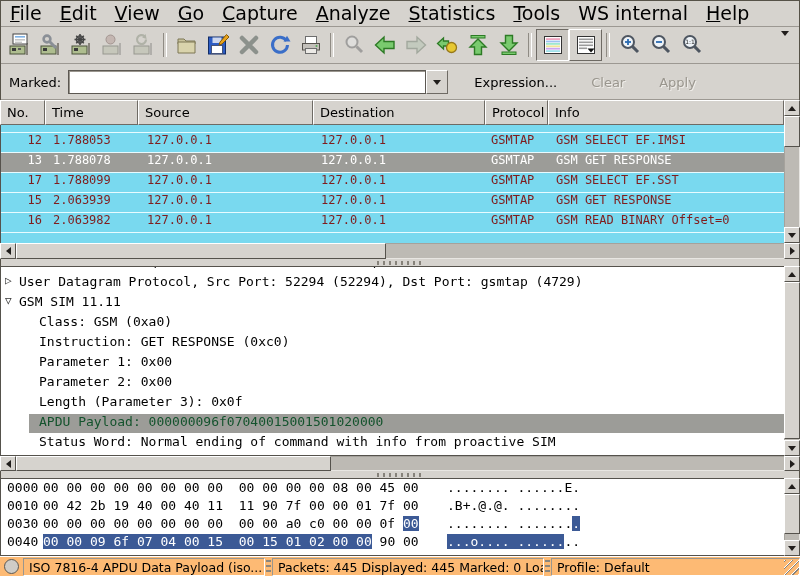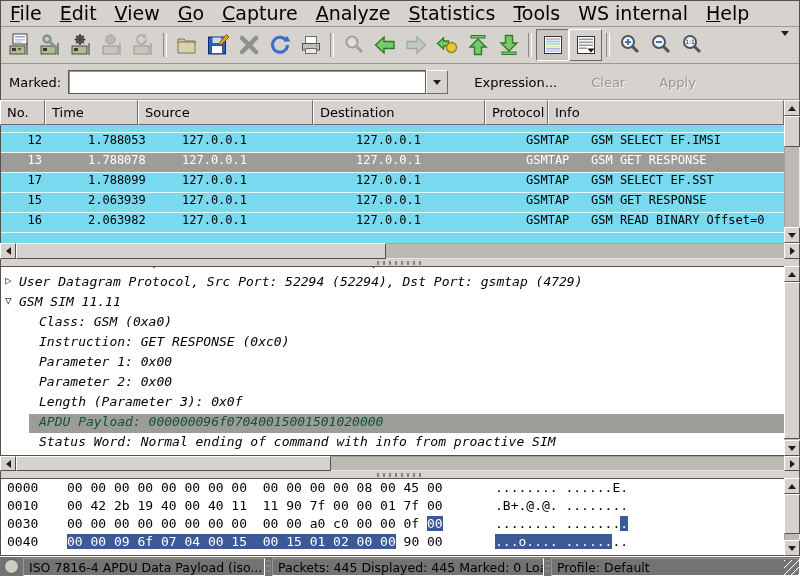--- a/index.html
+++ b/index.html
@@ -36,53 +36,53 @@
   #filter-input{width:358px;height:24px;background:#fff;border:1px solid #5c5852;box-shadow:inset 1px 1px 0 #9a968e;font:13px "DejaVu Sans",sans-serif;padding:0 4px;box-sizing:border-box;outline:none;}
   #filter-drop{width:22px;height:24px;display:flex;align-items:center;justify-content:center;}
   .flat-btn{padding:3px 8px;margin-left:18px;white-space:nowrap;}
   .flat-btn.disabled{color:#9a968e;text-shadow:1px 1px 0 #f0eeea;}
   
   #plist-header{position:absolute;left:0;top:100px;width:784px;height:25px;display:flex;font-size:13px;}
   .hcell{height:25px;line-height:23px;padding-left:6px;box-sizing:border-box;overflow:hidden;white-space:nowrap;border-top:1px solid #fff;border-left:1px solid #fff;border-right:1px solid #6e6a64;border-bottom:1px solid #6e6a64;background:#d6d3ce;}
   .w-no{width:45px;} .w-time{width:93px;} .w-src{width:175px;} .w-dst{width:172px;} .w-proto{width:63px;} .w-info{flex:1;}
   #plist-body{position:absolute;left:0;top:125px;width:784px;height:118px;overflow:hidden;background:#79d9ef;border-left:1px solid #55524c;box-sizing:border-box;}
   #plist-rows{position:absolute;left:0;top:-12px;width:100%;}
-  .prow{display:flex;height:20px;line-height:19px;font:12px "DejaVu Sans Mono",monospace;color:#000000;background:#79d9ef;border-bottom:1px solid #e8fbff;box-sizing:border-box;white-space:nowrap;}
+  .prow{display:flex;height:20px;line-height:19px;font:12px "DejaVu Sans Mono",monospace;color:#7f1d1d;background:#79d9ef;border-bottom:1px solid #e8fbff;box-sizing:border-box;white-space:nowrap;}
   .prow.selected{background:#9c9c98;color:#fff;}
   .pc{overflow:hidden;box-sizing:border-box;}
   .pc-no{width:45px;text-align:right;padding-right:4px;}
-  .pc-time{width:93px;padding-left:7px;margin-left:35px;}
+  .pc-time{width:93px;padding-left:7px;}
   .pc-src{width:175px;padding-left:8px;}
   .pc-dst{width:172px;padding-left:7px;}
   .pc-proto{width:63px;padding-left:5px;}
   .pc-info{flex:1;padding-left:7px;}
   
   .vscroll{position:absolute;width:16px;}
   .hscroll{position:absolute;height:16px;}
   
   .splitter{position:absolute;left:0;width:800px;height:7px;display:flex;align-items:center;justify-content:center;}
   .grip{width:46px;height:4px;background:repeating-linear-gradient(90deg,#86827a 0 2px,transparent 2px 6px);}
   
   #details{position:absolute;left:0;top:266px;width:784px;height:190px;background:#fff;border:1px solid #55524c;border-right:none;box-sizing:border-box;overflow:hidden;}
   #details-lines{position:absolute;left:0;top:-13px;width:100%;}
   .dline{position:relative;height:20px;line-height:20px;font:13px "DejaVu Sans Mono",monospace;white-space:nowrap;}
-  .dline .txt{position:absolute;top:0;font-style:italic;}
+  .dline .txt{position:absolute;top:0;}
   .ind0 .txt{left:18px;} .ind1 .txt{left:38px;}
   .expander{position:absolute;left:4px;top:0;font-size:11px;color:#333;}
   .dline.selected .bar{position:absolute;left:28px;right:0;top:0;bottom:1px;background:#9c9c98;}
   .dline.selected .txt{color:#14532d;z-index:1;}
   
   #hexpane{position:absolute;left:0;top:478px;width:784px;height:78px;background:#fff;border:1px solid #55524c;border-right:none;box-sizing:border-box;overflow:hidden;}
-  .hexline{display:flex;height:18px;line-height:18px;font:13px "DejaVu Sans Mono",monospace;white-space:pre;gap:24px;}
+  .hexline{display:flex;height:18px;line-height:18px;font:13px "DejaVu Sans Mono",monospace;white-space:pre;}
   .hx-off{width:42px;padding-left:6px;box-sizing:border-box;}
   .hx-bytes{width:404px;}
   .hx-ascii{flex:1;}
   .hexsel{background:#3c5a96;color:#fff;}
   
-  #statusbar{position:absolute;left:0;top:556px;width:800px;height:20px;background:#737373;border-top:1px solid #fff;box-sizing:border-box;display:flex;align-items:center;font-size:12.5px;}
+  #statusbar{position:absolute;left:0;top:556px;width:800px;height:20px;background:#fdba74;border-top:1px solid #fff;box-sizing:border-box;display:flex;align-items:center;font-size:12.5px;}
   #expert-dot{width:13px;height:13px;border-radius:50%;border:1px solid #5c5852;background:#cfccc6;margin:0 4px 0 4px;flex:0 0 auto;}
   .sb-section{height:18px;line-height:17px;padding:0 5px;box-sizing:border-box;border-top:1px solid #9a968e;border-left:1px solid #9a968e;border-right:1px solid #fff;border-bottom:1px solid #fff;white-space:nowrap;overflow:hidden;}
   .sb-grip{width:5px;height:14px;margin:0 1px;background:repeating-linear-gradient(180deg,#8a867e 0 2px,transparent 2px 5px);flex:0 0 auto;}
   #sb-left{width:242px;flex:0 0 auto;}
   #sb-mid{width:272px;flex:0 0 auto;}
   #sb-right{flex:1;}
   #resize-grip{position:absolute;right:1px;bottom:1px;width:15px;height:15px;background:repeating-linear-gradient(135deg,#fff 0 1px,#86827a 1px 2px,transparent 2px 5px);}
 </style>
 </head>
 <body>

